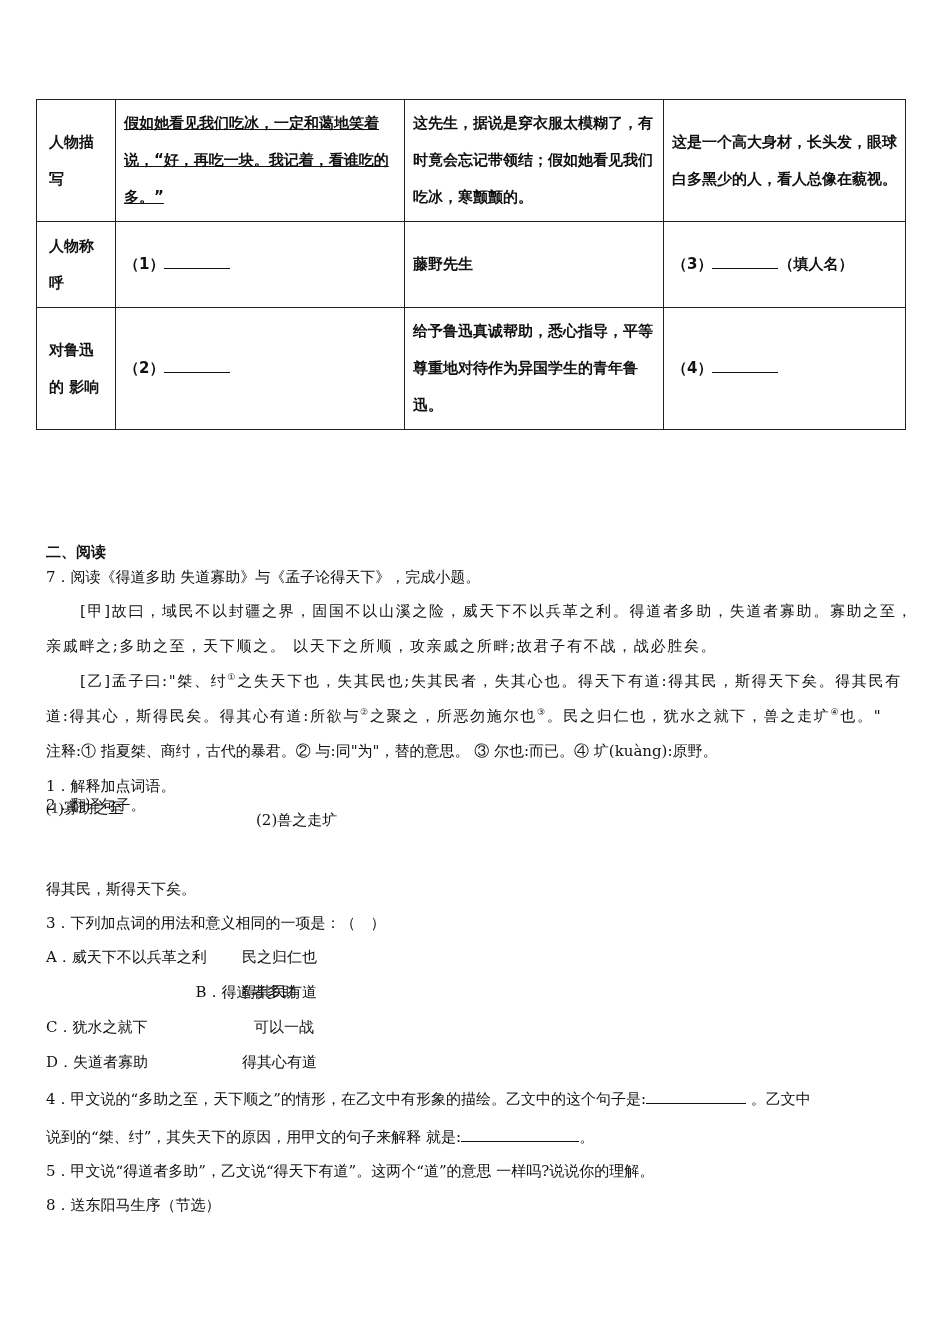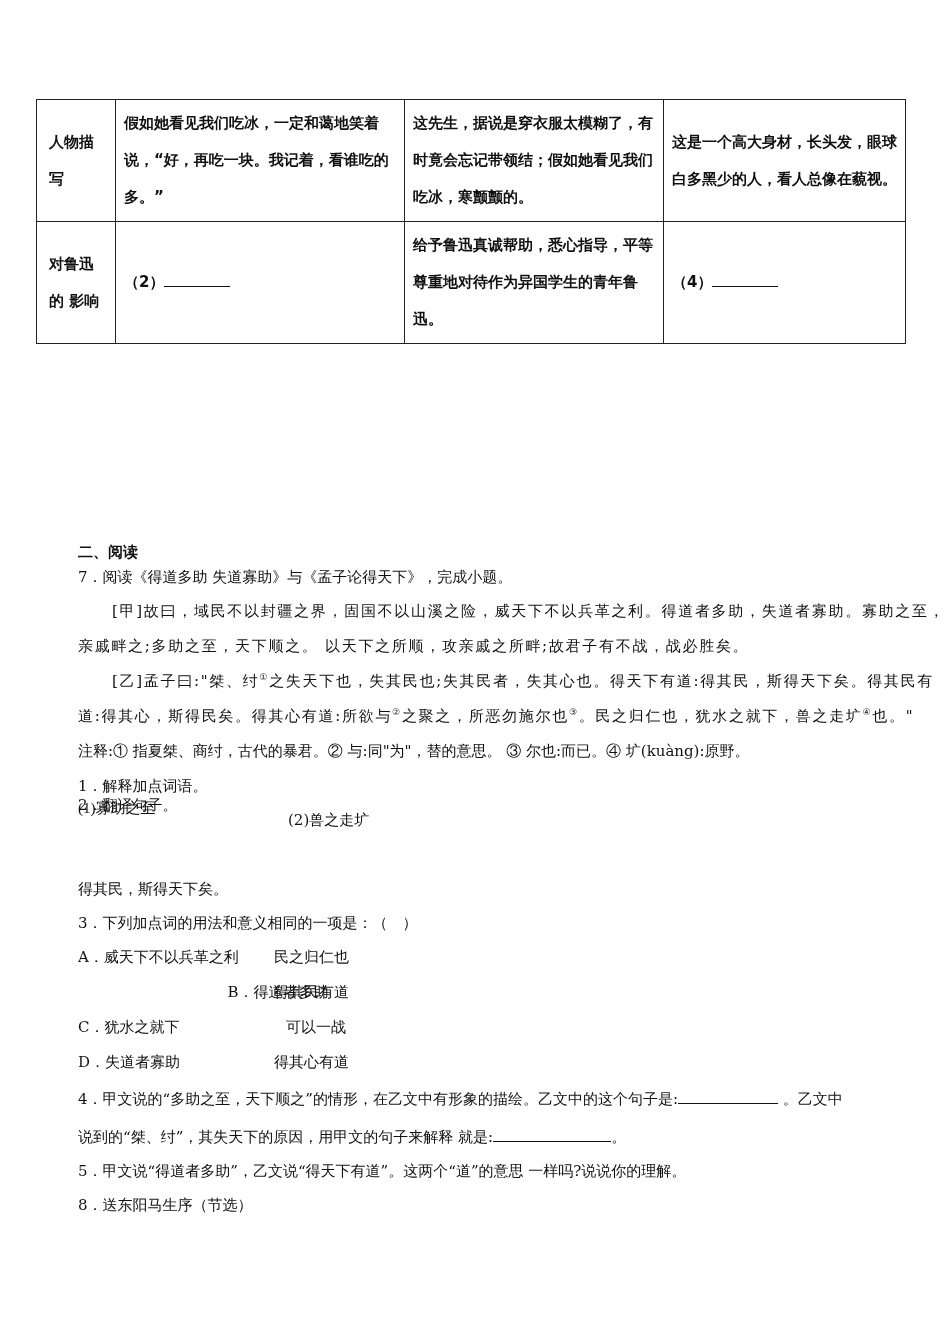--- a/index.html
+++ b/index.html
@@ -6,51 +6,57 @@
   body { width: 950px; height: 1344px; position: relative; overflow: hidden;
          font-family: "DejaVu Sans", "Liberation Sans", sans-serif; color: #111; }
 
   
   .tbl { position: absolute; left: 36px; top: 99px; width: 861px;
          border-collapse: collapse; table-layout: fixed; }
   .tbl td { border: 1.3px solid #222; vertical-align: middle;
             font-size: 15px; line-height: 37px; padding: 0 8px; font-weight: bold; }
   .tbl td.head { padding: 0 12px; }
   .c0 { width: 54px; }
-  .c1 { width: 272px; }
+  .c1 { width: 272px; text-decoration: underline; }
   .c2 { width: 242px; }
   .c3 { width: 225px; }
   .r1 { height: 122px; }
   .r2 { height: 86px; }
   .r3 { height: 122px; }
   .r4 { height: 84px; }
   .blank { display: inline-block; border-bottom: 1.2px solid #111; height: 14px;
            vertical-align: baseline; }
   .w66 { width: 66px; }
 
   
   .line { position: absolute; left: 46px; font-size: 15px; white-space: nowrap;
-          font-family: "DejaVu Serif", "Liberation Serif", serif; margin-left: 32px; }
+          font-family: "DejaVu Serif", "Liberation Serif", serif; }
   .sec-title { font-weight: bold; font-family: "DejaVu Sans", sans-serif; }
   .indent { left: 80px; }
   .passage { letter-spacing: 1.7px; text-align: center; }
   .sup { font-size: 9px; vertical-align: super; }
   .ul-inline { display: inline-block; border-bottom: 1px solid #111; height: 12px; }
   .opt-a { position: absolute; left: 242px; }
 </style>
 </head>
 <body>
 
 <table class="tbl">
   <tbody>
       <tr class="r1">
     <td class="c0 head">人物描写</td>
     <td class="c1">假如她看见我们吃冰，一定和蔼地笑着说，“好，再吃一块。我记着，看谁吃的多。”</td>
     <td class="c2">这先生，据说是穿衣服太模糊了，有时竟会忘记带领结；假如她看见我们吃冰，寒颤颤的。</td>
     <td class="c3">这是一个高大身材，长头发，眼球白多黑少的人，看人总像在藐视。</td>
+  </tr>
+  <tr class="r2">
+    <td class="head">人物称呼</td>
+    <td><span>（1）</span><span class="blank w66"></span></td>
+    <td>藤野先生</td>
+    <td><span>（3）</span><span class="blank w66"></span><span>（填人名）</span></td>
   </tr>
   <tr class="r3">
     <td class="head">对鲁迅的 影响</td>
     <td><span>（2）</span><span class="blank w66"></span></td>
     <td>给予鲁迅真诚帮助，悉心指导，平等尊重地对待作为异国学生的青年鲁迅。</td>
     <td><span>（4）</span><span class="blank w66"></span></td>
   </tr>
 </tbody>
   </table>
 

